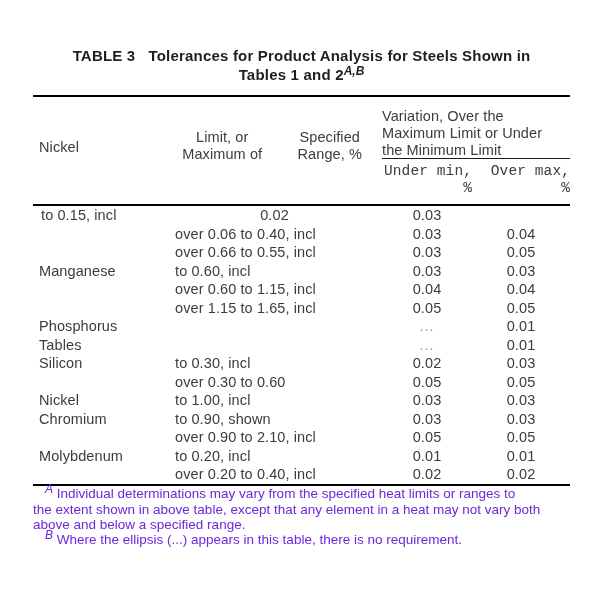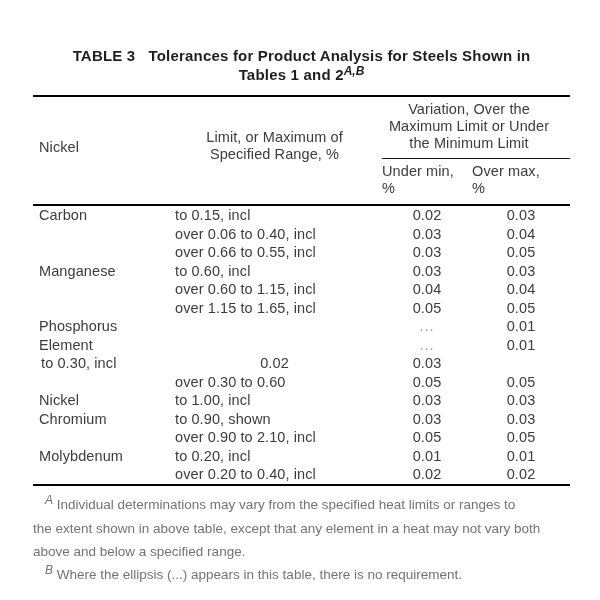--- a/index.html
+++ b/index.html
@@ -17,36 +17,36 @@
 
   
   .rule-top{border-top:2.5px solid #000;margin-top:9px;}
 
   
   .thead{
     display:grid;grid-template-columns:134px 215px 90px 98px;grid-template-rows:62px 45px;
     border-bottom:2px solid #000;font-size:14.5px;line-height:17px;letter-spacing:.1px;
   }
   .th-element{grid-column:1;grid-row:1/3;display:flex;align-items:center;padding-left:6px;padding-bottom:6px;}
-  .th-limit{grid-column:2;grid-row:1/3;display:flex;flex-direction:column;justify-content:center;align-items:center;text-align:center;padding-bottom:10px;}
-  .th-var{grid-column:3/5;grid-row:1;text-align:center;padding-top:4px;padding-right:14px;border-bottom:1.5px solid #1a1a1a;}
-  .th-sub{grid-row:2;text-align:left;padding-top:4px;line-height:16.5px;}
+  .th-limit{grid-column:2;grid-row:1/3;display:flex;flex-direction:row;justify-content:center;align-items:center;text-align:center;padding-bottom:10px;}
+  .th-var{grid-column:3/5;grid-row:1;text-align:left;padding-top:11px;padding-right:14px;border-bottom:1.5px solid #1a1a1a;}
+  .th-sub{grid-row:2;text-align:right;padding-top:4px;line-height:16.5px;font-family:Liberation Mono, monospace;}
   .th-under{grid-column:3;}
   .th-over{grid-column:4;}
 
   
   .tbody{border-bottom:2.5px solid #000;font-size:14.5px;letter-spacing:.1px;}
   .trow{display:grid;grid-template-columns:134px 215px 90px 98px;height:18.5px;align-items:center;}
   .c-el{padding-left:6px;}
   .c-lim{padding-left:8px;}
   .c-un,.c-ov{text-align:center;}
   .ellipsis{color:#979797;letter-spacing:1px;}
 
   
-  .fns{margin-top:7px;font-size:13.5px;line-height:23px;color:#737373;}
+  .fns{font-size:13.5px;line-height:15px;color:#6d28d9;}
   .fn-line{white-space:nowrap;}
   .indent{padding-left:12px;}
 </style>
 </head>
 <body>
 
 <div class="page">
   <div class="doc">
 
     <div class="title">
@@ -72,21 +72,20 @@
         <div>%</div>
       </div>
       <div class="th-sub th-over">
         <div>Over max,</div>
         <div>%</div>
       </div>
     </div>
 
     <div class="tbody">
       <div class="trow">
-        <div class="c-el">Carbon</div>
         <div class="c-lim">to 0.15, incl</div>
         <div class="c-un">0.02</div>
         <div class="c-ov">0.03</div>
       </div>
       <div class="trow">
         <div class="c-el"></div>
         <div class="c-lim">over 0.06 to 0.40, incl</div>
         <div class="c-un">0.03</div>
         <div class="c-ov">0.04</div>
       </div>
@@ -114,26 +113,27 @@
         <div class="c-un">0.05</div>
         <div class="c-ov">0.05</div>
       </div>
       <div class="trow">
         <div class="c-el">Phosphorus</div>
         <div class="c-lim"></div>
         <div class="c-un ellipsis">...</div>
         <div class="c-ov">0.01</div>
       </div>
       <div class="trow">
-        <div class="c-el">Element</div>
+        <div class="c-el">Tables</div>
         <div class="c-lim"></div>
         <div class="c-un ellipsis">...</div>
         <div class="c-ov">0.01</div>
       </div>
       <div class="trow">
+        <div class="c-el">Silicon</div>
         <div class="c-lim">to 0.30, incl</div>
         <div class="c-un">0.02</div>
         <div class="c-ov">0.03</div>
       </div>
       <div class="trow">
         <div class="c-el"></div>
         <div class="c-lim">over 0.30 to 0.60</div>
         <div class="c-un">0.05</div>
         <div class="c-ov">0.05</div>
       </div>

